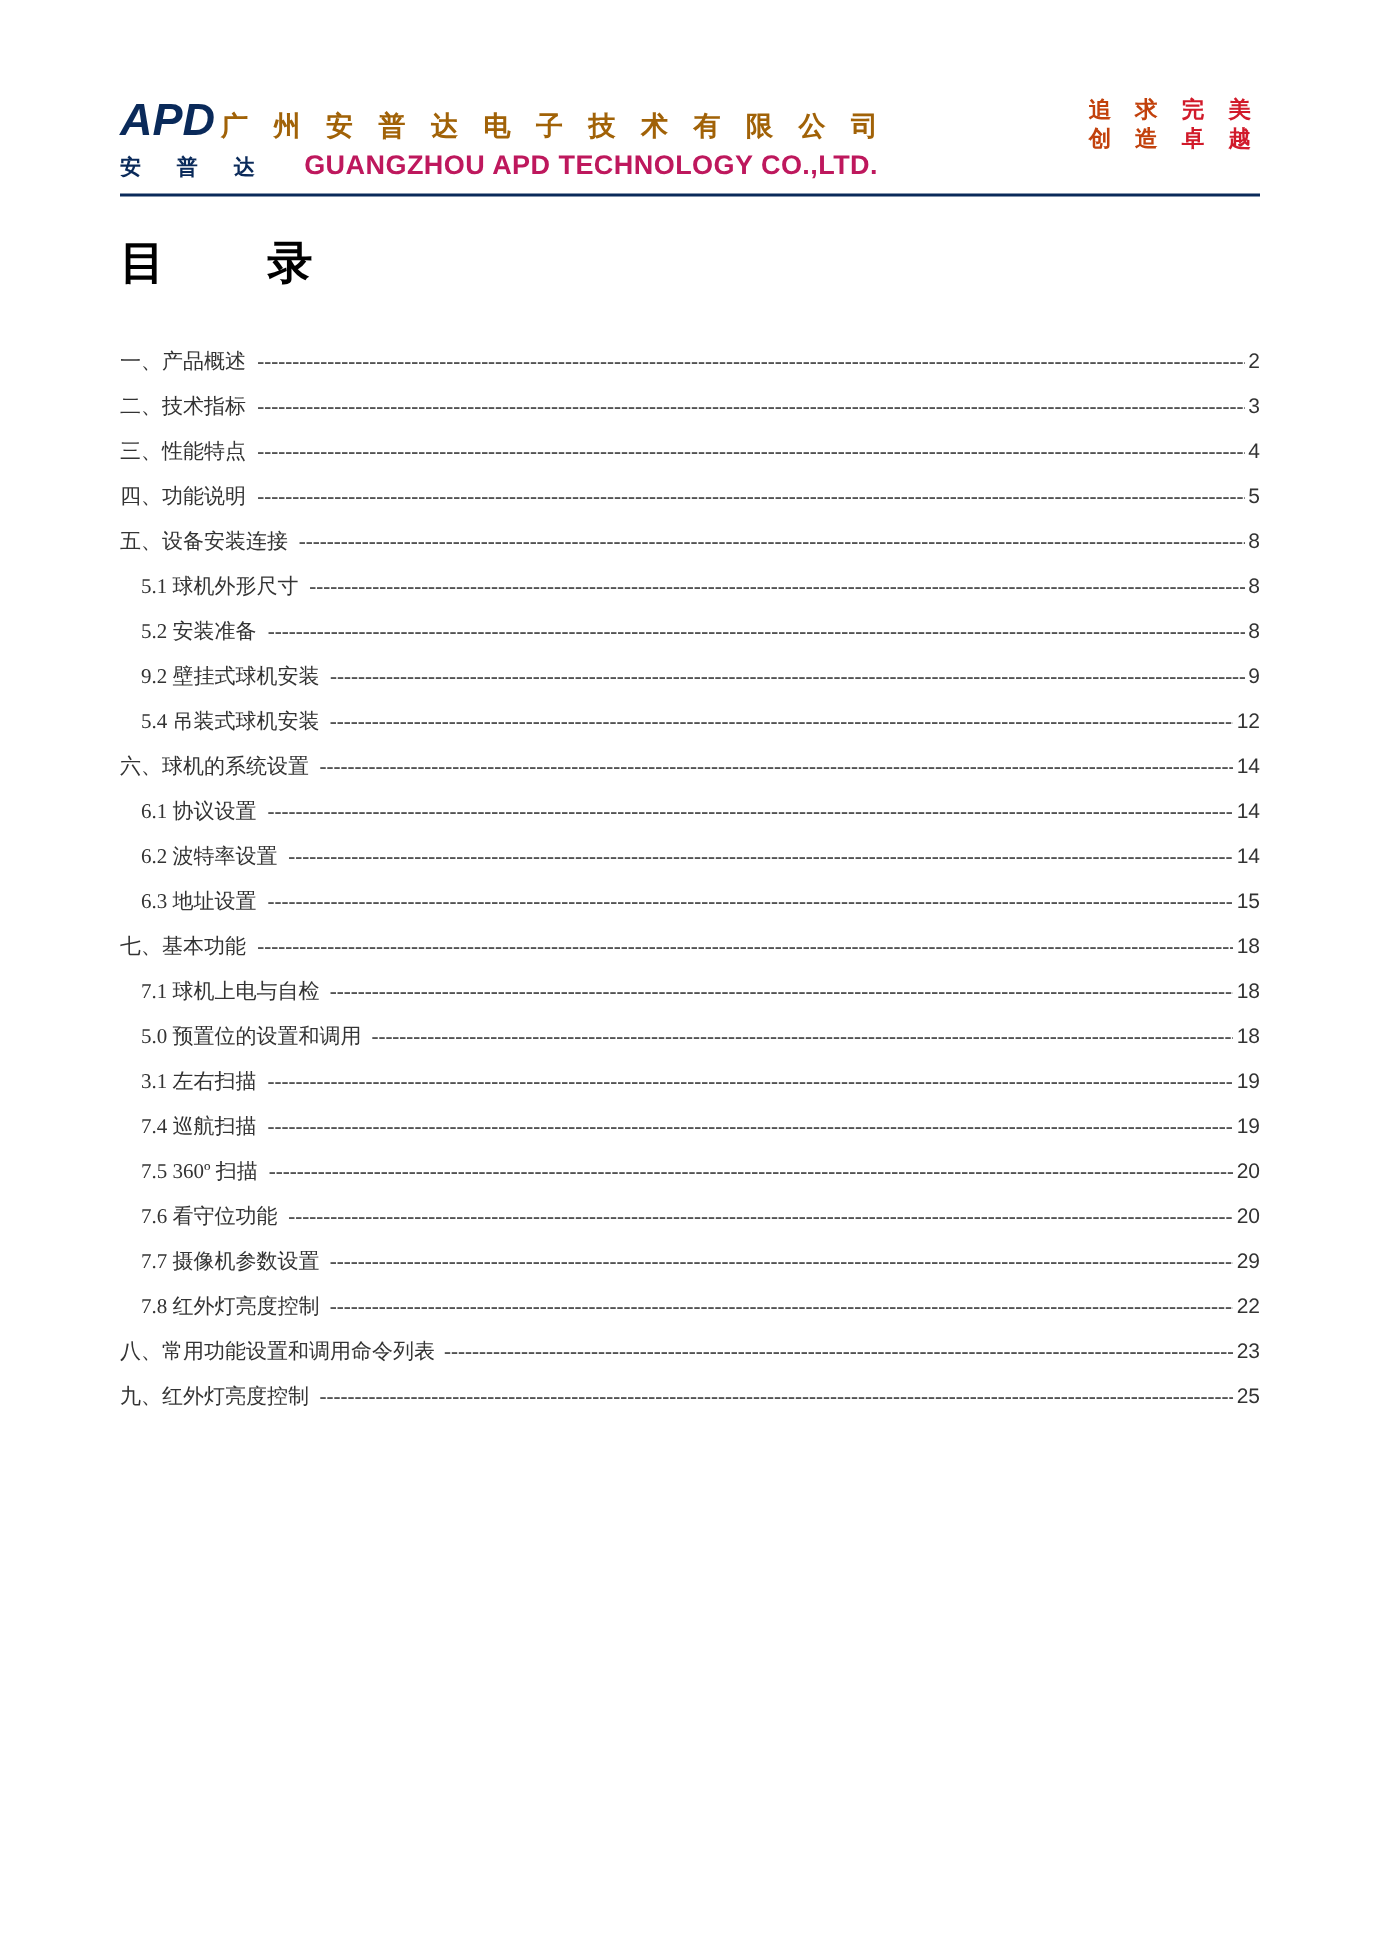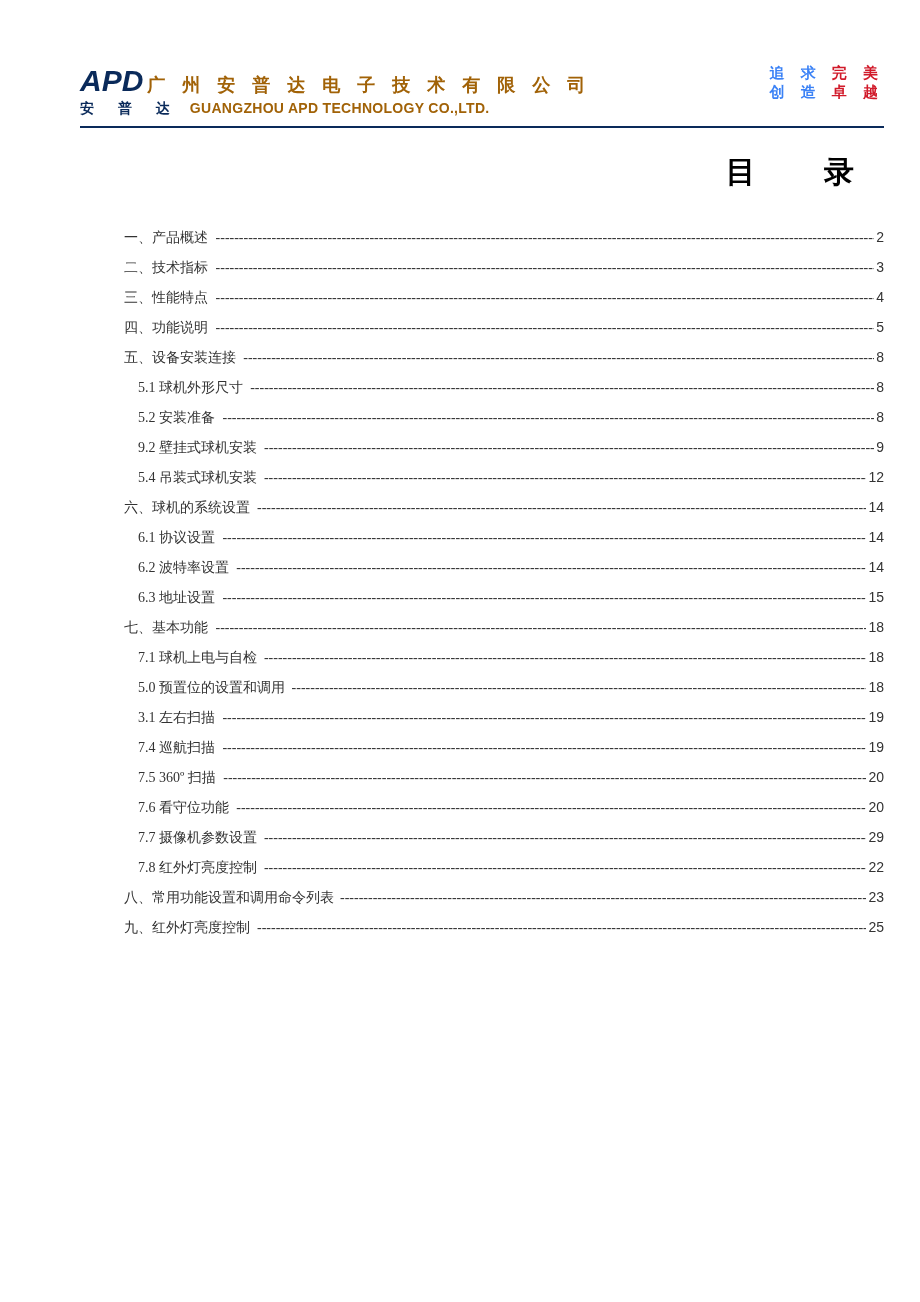--- a/index.html
+++ b/index.html
@@ -1,33 +1,33 @@
 <!DOCTYPE html>
 <html><head>
 <meta charset="utf-8">
 <style>
   * { margin: 0; padding: 0; box-sizing: border-box; }
   html, body { width: 920px; height: 1302px; background: #fff; font-family: "SimSun", "宋体", serif; color: #000; }
-  .page { width: 920px; height: 1124px; padding: 64px 36px 80px 80px; position: relative; }
+  .page { width: 920px; height: 1124px; padding: 64px 80px 80px 80px; position: relative; }
   .header { display: flex; justify-content: space-between; align-items: flex-start; padding-bottom: 8px; border-bottom: 2px solid #0a2a5a; margin-bottom: 24px; }
   .logo-block { display: flex; flex-direction: column; }
   .logo-row1 { display: flex; align-items: baseline; gap: 4px; }
   .apd-mark { font-family: "Arial Black", Arial, sans-serif; font-weight: 900; font-size: 30px; letter-spacing: 0px; color: #0a2a5a; font-style: italic; }
   .cn-company { font-size: 18px; font-weight: 700; letter-spacing: 6px; color: #a16207; font-family: "SimHei","Microsoft YaHei",sans-serif; }
-  .logo-row2 { display: flex; align-items: baseline; gap: 10px; margin-top: 2px; }
+  .logo-row2 { display: flex; align-items: baseline; gap: 23px; margin-top: 2px; }
   .apd-cn { font-size: 14px; letter-spacing: 10px; color: #0a2a5a; font-weight: 700; font-family: "SimHei","Microsoft YaHei",sans-serif; }
-  .en-company { font-size: 14px; font-weight: 700; font-family: Arial, sans-serif; letter-spacing: 0.3px; color: #a16207; }
+  .en-company { font-size: 18px; font-weight: 700; font-family: Arial, sans-serif; letter-spacing: 0.3px; color: #be185d; }
   .slogan { text-align: right; font-family: "SimHei","Microsoft YaHei",sans-serif; font-weight: 700; }
   .slogan-line { font-size: 15px; letter-spacing: 6px; white-space: nowrap; }
-  .sg-blue { color: #3b82f6; }
+  .sg-blue { color: #c2410c; font-family: Liberation Serif, serif; }
   .sg-red { color: #d11a2a; }
-  .title { text-align: right; font-size: 30px; font-weight: 700; letter-spacing: 30px; margin: 12px 0 36px 0; font-family: "SimHei","Microsoft YaHei",sans-serif; }
+  .title { text-align: left; font-size: 30px; font-weight: 700; letter-spacing: 30px; margin: 12px 0 36px 0; font-family: "SimHei","Microsoft YaHei",sans-serif; }
   .toc { font-size: 14px; color: #333; }
   .toc-row { display: flex; align-items: baseline; margin-bottom: 12px; white-space: nowrap; }
-  .toc-label { flex: 0 0 auto; margin-left: 44px; }
+  .toc-label { flex: 0 0 auto; }
   .toc-indent { padding-left: 14px; }
   .toc-leader { flex: 1 1 auto; overflow: hidden; color: #333; }
   .toc-leader::after { content: "-------------------------------------------------------------------------------------------------------------------------------------------------------------------------------------------"; letter-spacing: 0; display: inline-block; }
   .toc-page { flex: 0 0 auto; padding-left: 2px; color: #333; font-family: Arial, "SimSun", serif; }
   .gap { display:inline-block; width: 10px; }
 </style>
 </head>
 <body>
 
 <div class="page">

